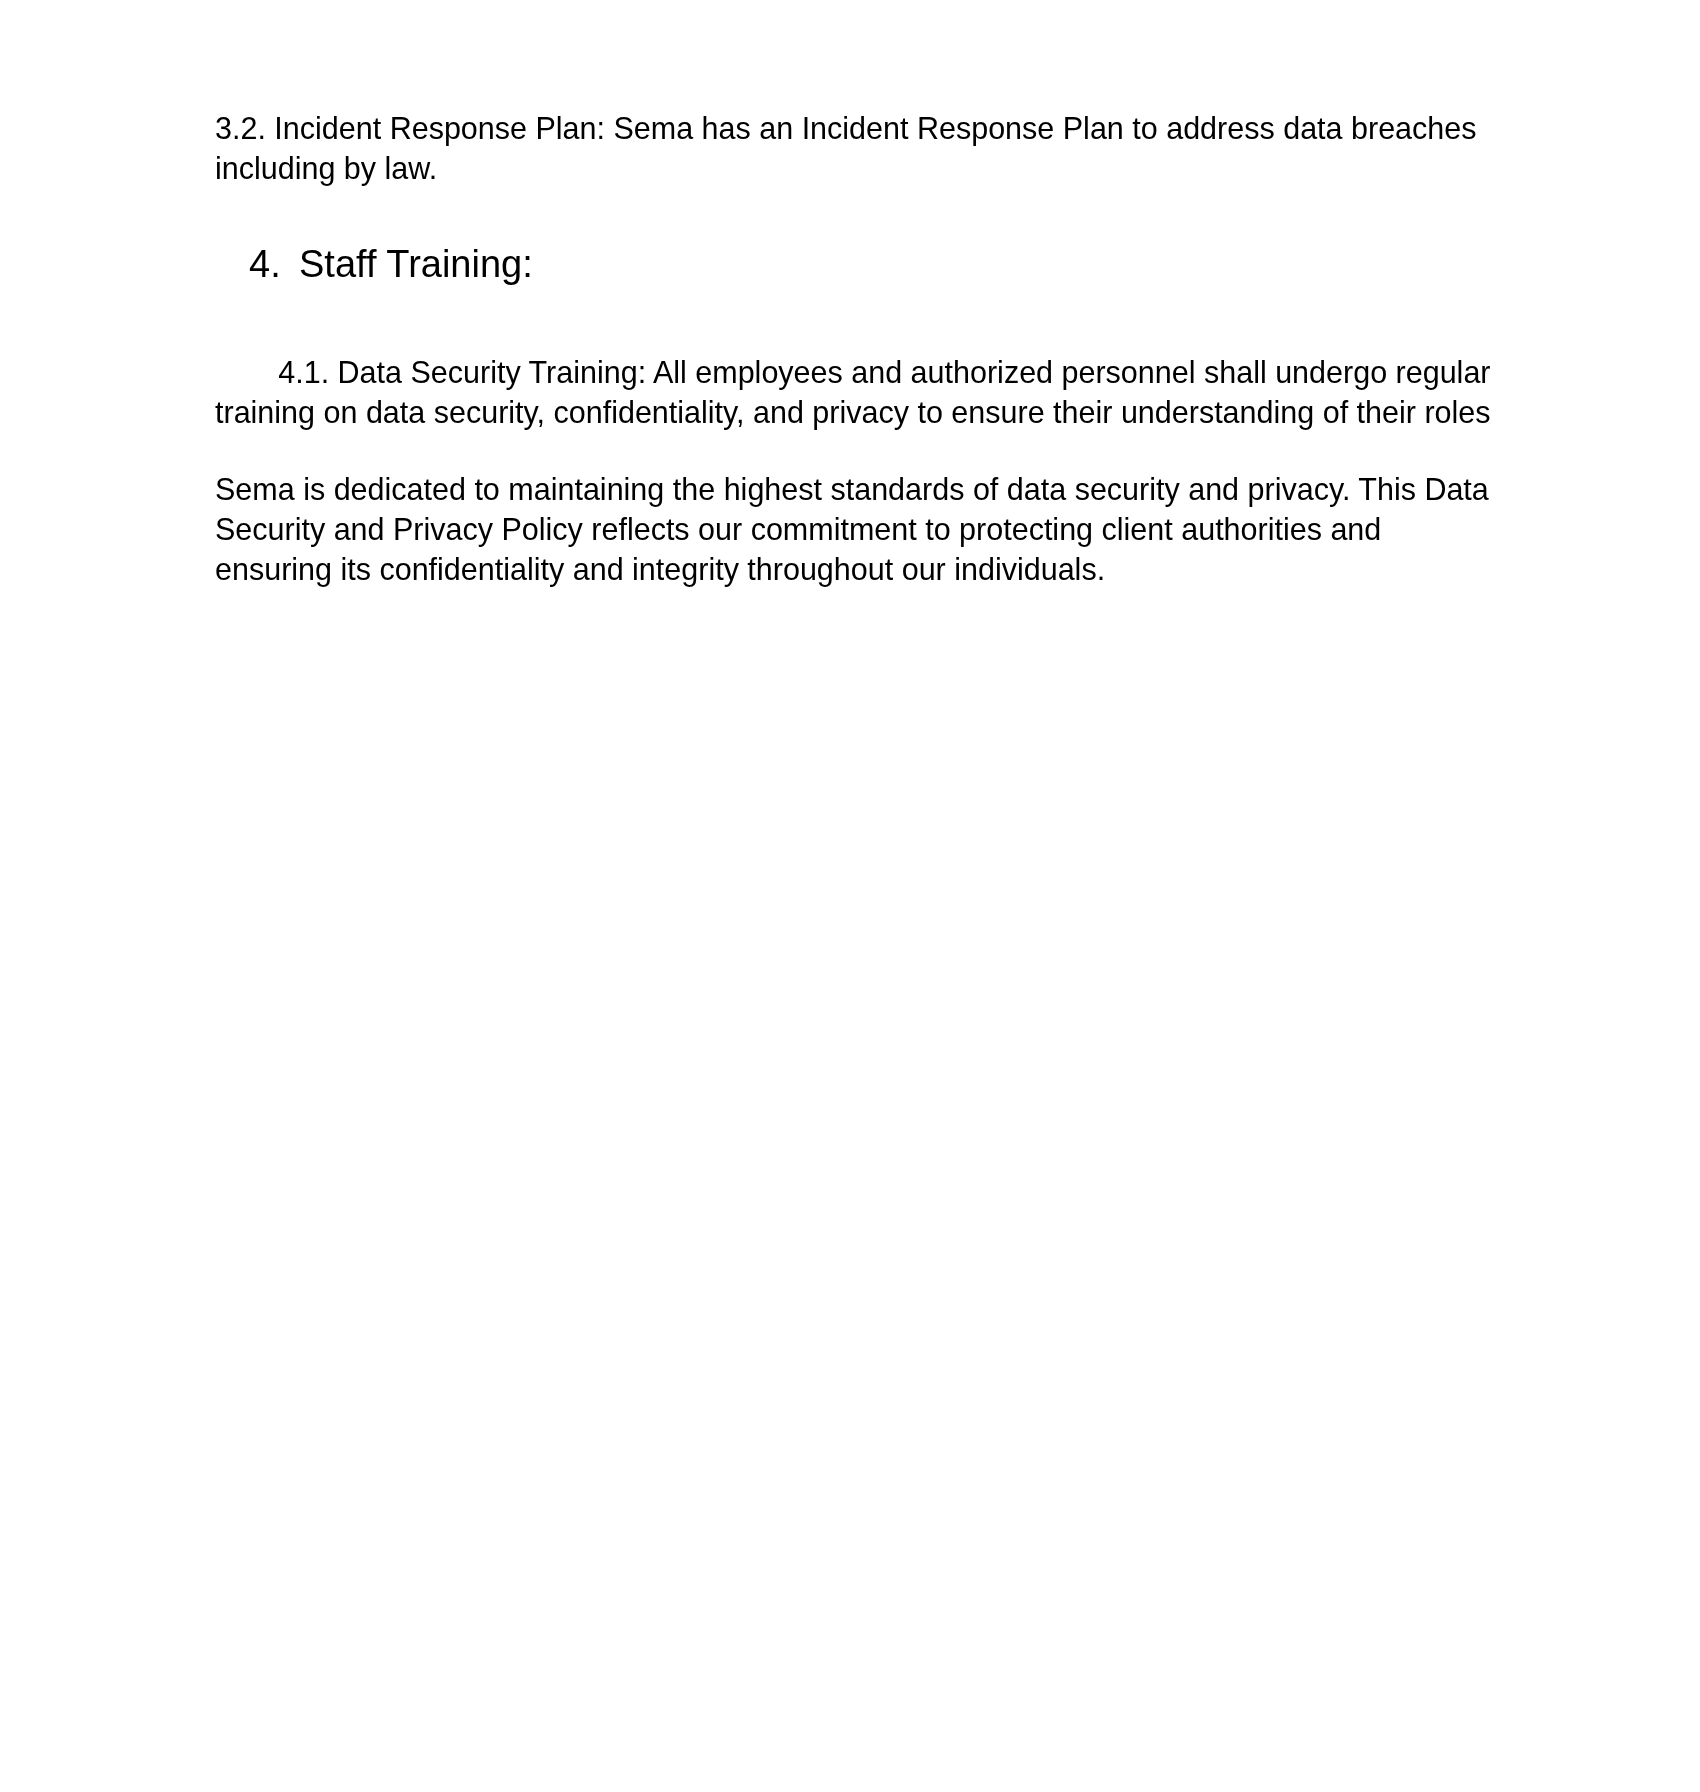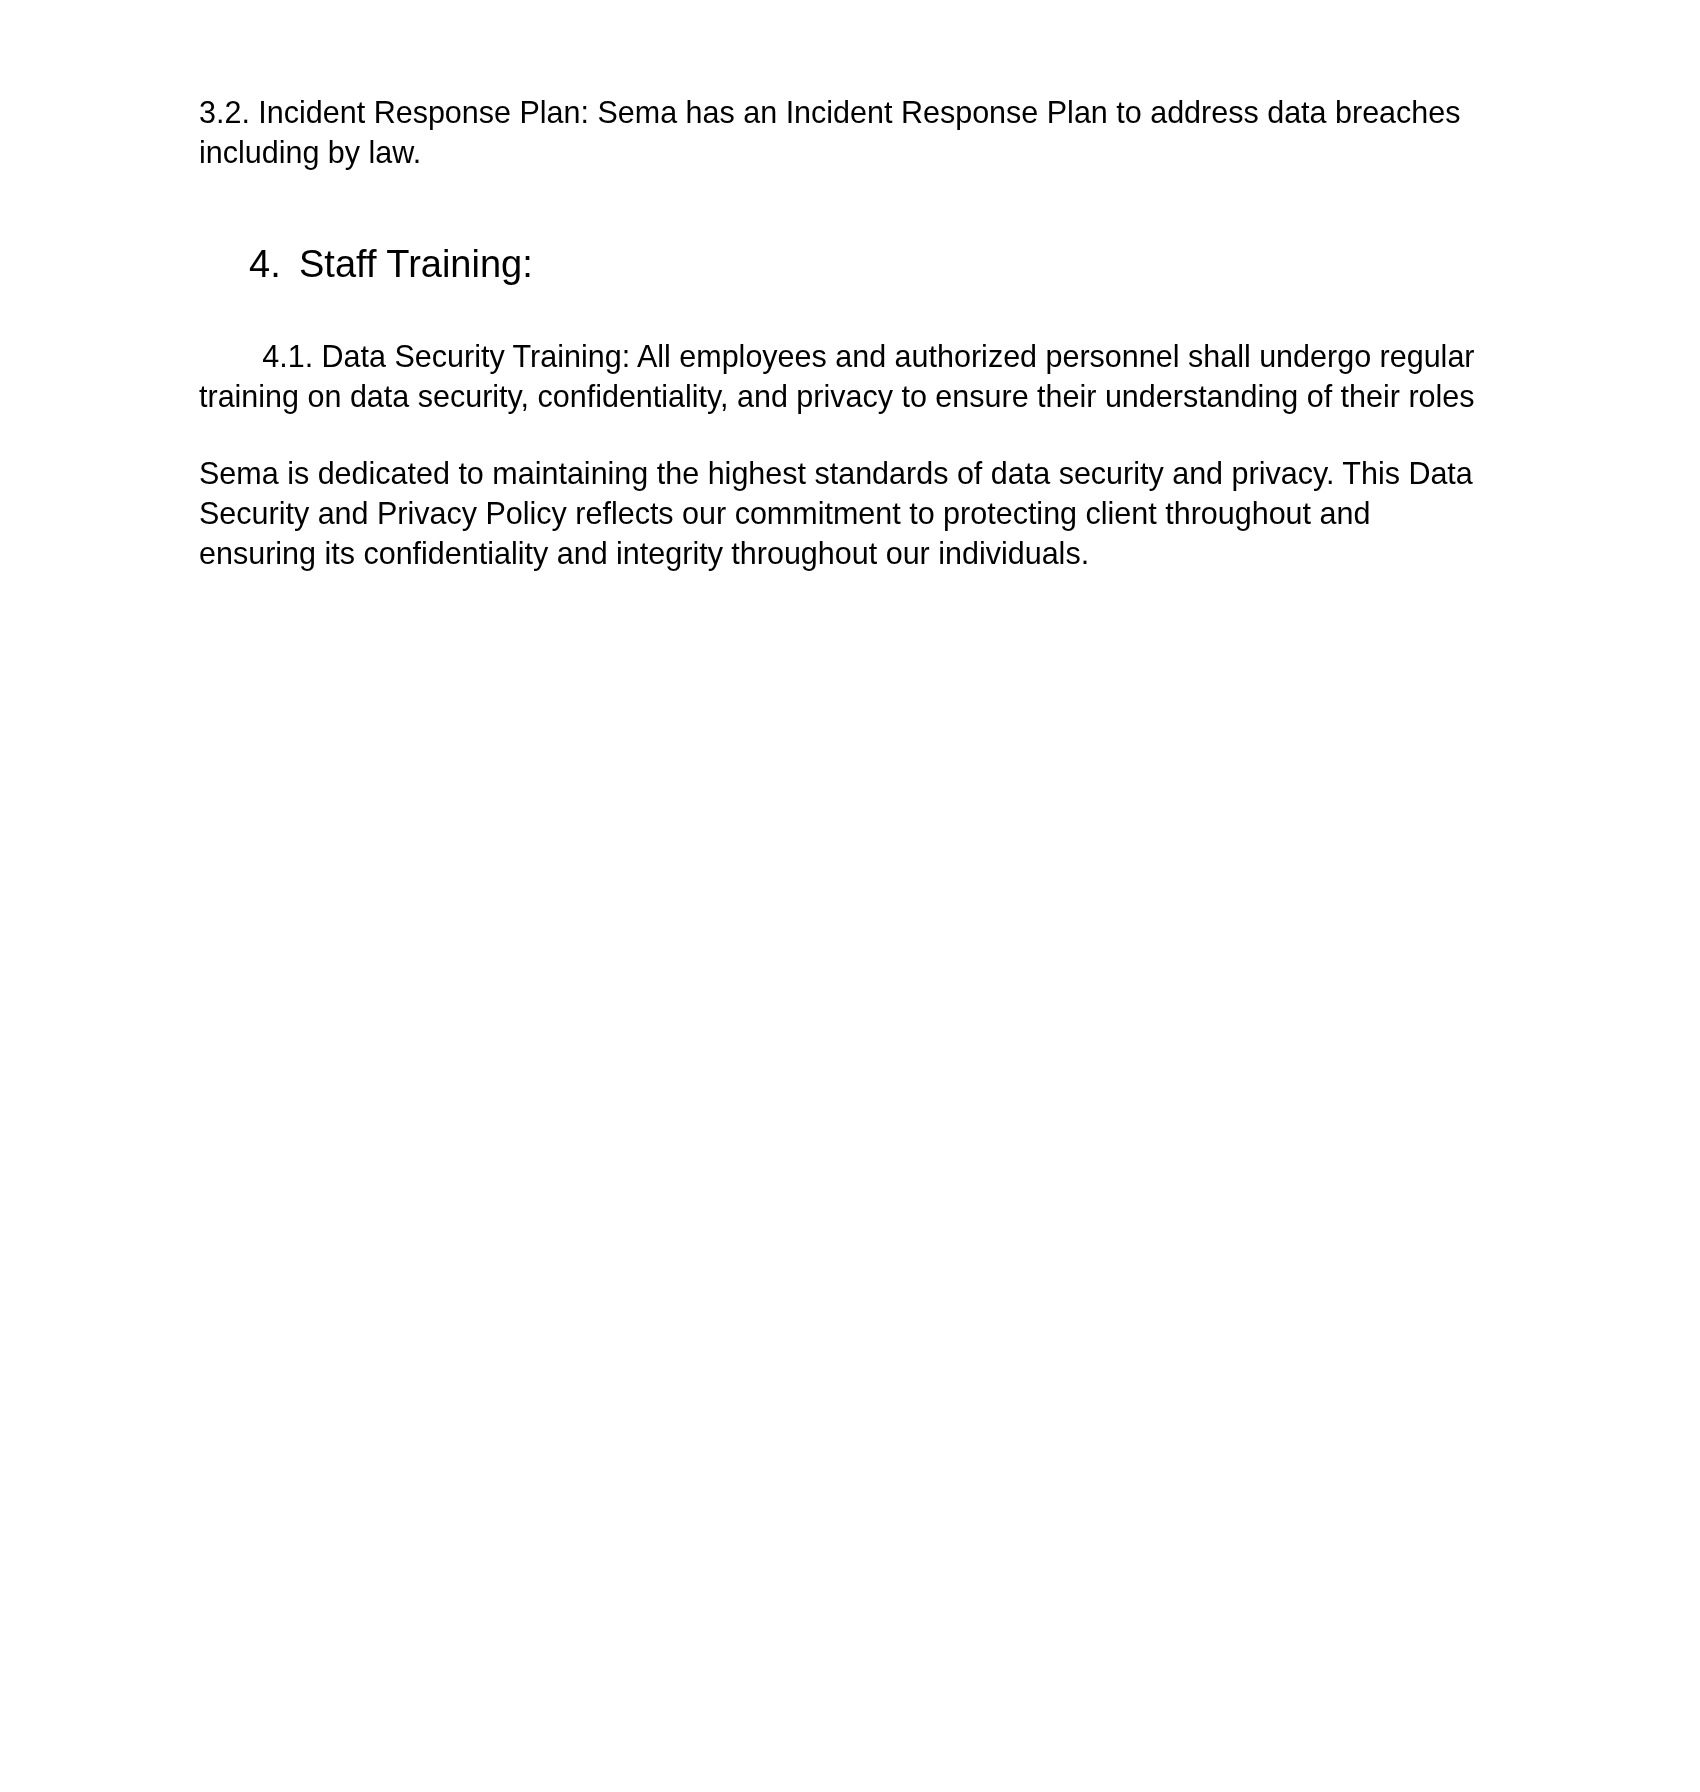--- a/index.html
+++ b/index.html
@@ -22,21 +22,21 @@
       width: 1700px;
       height: 1792px;
       background: #ffffff;
     }
     .block {
       position: absolute;
       left: 199px;
       font-size: 30.5px;
       line-height: 40px;
       white-space: nowrap;
-      margin: 0;
+      margin: 16px;
     }
     .line {
       display: block;
       height: 40px;
     }
     .list-item {
       position: absolute;
       left: 249px;
       font-size: 38px;
       line-height: 40px;
@@ -61,17 +61,17 @@
     <span class="list-num">4.</span><span>Staff Training:</span>
   </div>
 
   <p class="block" style="top:336px;text-align:right;">
     <span class="line">4.1. Data Security Training: All employees and authorized personnel shall undergo regular</span>
     <span class="line">training on data security, confidentiality, and privacy to ensure their understanding of their roles</span>
   </p>
 
   <p class="block" style="top:453px;">
     <span class="line">Sema is dedicated to maintaining the highest standards of data security and privacy. This Data</span>
-    <span class="line">Security and Privacy Policy reflects our commitment to protecting client throughout and</span>
+    <span class="line">Security and Privacy Policy reflects our commitment to protecting client authorities and</span>
     <span class="line">ensuring its confidentiality and integrity throughout our individuals.</span>
   </p>
 
 </div>
 
 </body></html>

